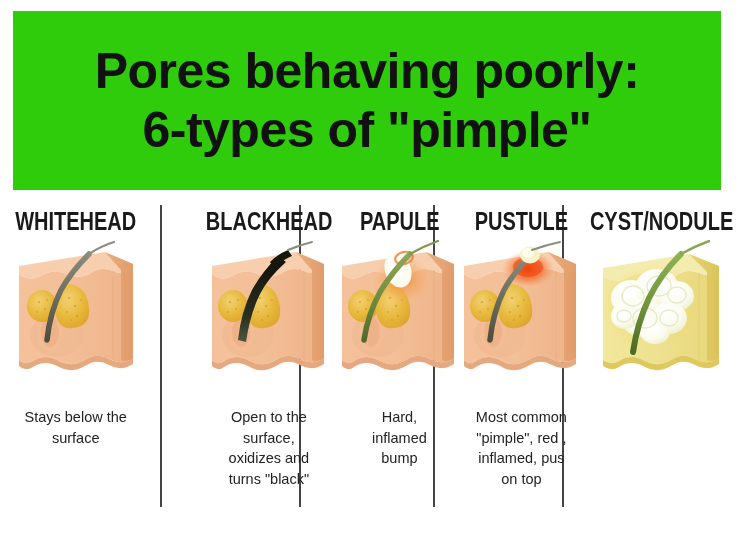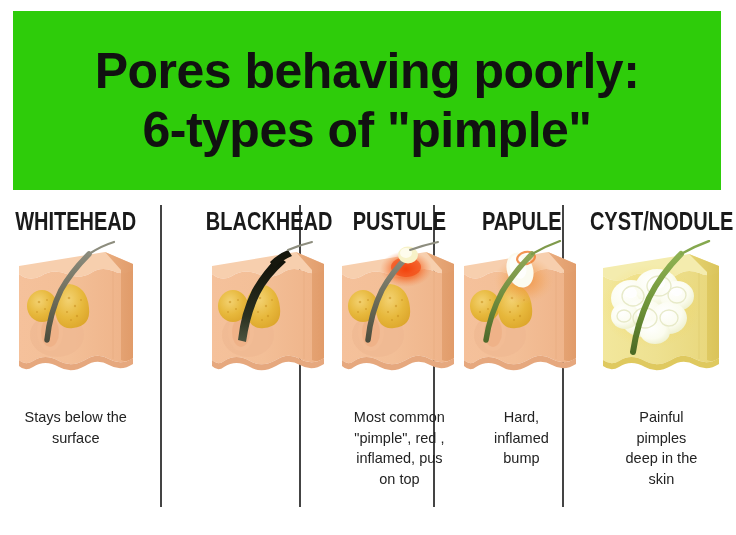--- a/index.html
+++ b/index.html
@@ -243,20 +243,87 @@
             <circle cx="54" cy="80" r="1"></circle>
               <circle cx="64" cy="60" r="1"></circle>
           </g>
 
           <path d="M30,100 Q33,72 44,50 Q54,32 70,16 L78,22 Q60,38 52,54 Q42,74 38,102 Z" fill="url(#b-plug)"></path>
           <path d="M62,22 Q70,14 80,10 L84,16 Q74,20 66,28 Z" fill="#16170d"></path>
           <path d="M80,10 Q92,5 104,2" stroke="#8d8d7e" stroke-width="2" fill="none" stroke-linecap="round"></path>
           <path d="M4,120 Q10,126 16,121 Q28,113 42,121 Q54,128 68,120 Q80,112 92,119 Q104,126 116,118 L116,124 Q104,132 92,125 Q80,118 68,126 Q54,134 42,127 Q28,119 16,127 Q10,132 4,126 Z" fill="#e6a87e"></path>
         </svg>
       </div>
+      <div class="caption cap-w2">Open to the surface, oxidizes and turns "black"</div>
+    </div>
+
+    <div class="col col-w4">
+      <div class="col-title">PAPULE</div>
+      <div class="figure-wrap">
+        <svg width="122" height="150" viewBox="0 0 122 150">
+          <defs>
+            <linearGradient id="pa-front" x1="0" y1="0" x2="1" y2="0">
+              <stop offset="0%" stop-color="#f5c19b"></stop>
+              <stop offset="45%" stop-color="#f3bf97"></stop>
+              <stop offset="100%" stop-color="#eeb288"></stop>
+            </linearGradient>
+            <linearGradient id="pa-side" x1="0" y1="0" x2="1" y2="0">
+              <stop offset="0%" stop-color="#e9ab7c"></stop>
+              <stop offset="100%" stop-color="#e09a68"></stop>
+            </linearGradient>
+            <radialGradient id="pa-seb" cx="40%" cy="35%" r="70%">
+              <stop offset="0%" stop-color="#f3d272"></stop>
+              <stop offset="60%" stop-color="#e7b83c"></stop>
+              <stop offset="100%" stop-color="#dda72c"></stop>
+            </radialGradient>
+            <radialGradient id="pa-orange" cx="50%" cy="50%" r="50%">
+              <stop offset="0%" stop-color="#f0892f" stop-opacity="0.85"></stop>
+              <stop offset="60%" stop-color="#f2a258" stop-opacity="0.45"></stop>
+              <stop offset="100%" stop-color="#f3b57a" stop-opacity="0"></stop>
+            </radialGradient>
+            <linearGradient id="pa-hairg" x1="0" y1="0" x2="0" y2="1">
+              <stop offset="0%" stop-color="#8fa858"></stop>
+              <stop offset="55%" stop-color="#6d8a3c"></stop>
+              <stop offset="100%" stop-color="#4f6a2b"></stop>
+            </linearGradient>
+          </defs>
+          <path d="M4,26 L88,12 L116,24 L116,30 Q106,36 96,31 Q84,26 74,33 Q62,40 50,34 Q36,28 24,36 Q14,42 4,34 Z" fill="#f7cfae"></path>
+          <path d="M4,34 Q14,42 24,36 Q36,28 50,34 Q62,40 74,33 Q84,26 96,31 Q106,36 116,30 L116,118 Q104,126 92,119 Q80,112 68,120 Q54,128 42,121 Q28,113 16,121 Q10,126 4,120 Z" fill="url(#pa-front)"></path>
+          <path d="M88,12 L116,24 L116,118 Q110,123 104,120 L104,30 Z" fill="url(#pa-side)" opacity="0.95"></path>
+          <path d="M96,31 L96,119" stroke="#e3a87c" stroke-width="1" fill="none" opacity="0.5"></path>
+          <ellipse cx="40" cy="95" rx="26" ry="22" fill="#efb892" opacity="0.75"></ellipse>
+          <ellipse cx="33" cy="92" rx="13" ry="19" fill="#f2bc95"></ellipse>
+          <ellipse cx="33" cy="92" rx="9" ry="15" fill="#eeb086" opacity="0.85"></ellipse>
+          <ellipse cx="25" cy="66" rx="15" ry="16" fill="url(#pa-seb)"></ellipse>
+          <path d="M52,44 Q70,46 72,68 Q74,86 56,88 Q40,90 38,70 Q37,52 52,44 Z" fill="url(#pa-seb)"></path>
+          <g fill="#c9901f" opacity="0.55">
+            <circle cx="22" cy="62" r="1.3"></circle>
+              <circle cx="28" cy="69" r="1.1"></circle>
+            <circle cx="20" cy="72" r="1"></circle>
+              <circle cx="30" cy="60" r="1"></circle>
+            <circle cx="52" cy="58" r="1.3"></circle>
+              <circle cx="58" cy="66" r="1.2"></circle>
+            <circle cx="50" cy="72" r="1.1"></circle>
+              <circle cx="60" cy="76" r="1.2"></circle>
+            <circle cx="54" cy="80" r="1"></circle>
+              <circle cx="64" cy="60" r="1"></circle>
+          </g>
+
+          <ellipse cx="64" cy="40" rx="30" ry="24" fill="url(#pa-orange)"></ellipse>
+
+          <ellipse cx="60" cy="30" rx="13" ry="18" fill="#fbfbf0" transform="rotate(-18 60 30)"></ellipse>
+          <ellipse cx="58" cy="27" rx="8" ry="12" fill="#ffffff" opacity="0.8" transform="rotate(-18 58 27)"></ellipse>
+          <ellipse cx="66" cy="18" rx="9" ry="6" fill="none" stroke="#f07a2a" stroke-width="2.2" opacity="0.8" transform="rotate(-14 66 18)"></ellipse>
+
+          <path d="M26,100 Q30,74 42,52 Q54,32 72,14" stroke="url(#pa-hairg)" stroke-width="5.5" fill="none" stroke-linecap="round"></path>
+          <path d="M72,14 Q86,6 100,1" stroke="#7f9a4b" stroke-width="2.2" fill="none" stroke-linecap="round"></path>
+          <path d="M4,120 Q10,126 16,121 Q28,113 42,121 Q54,128 68,120 Q80,112 92,119 Q104,126 116,118 L116,124 Q104,132 92,125 Q80,118 68,126 Q54,134 42,127 Q28,119 16,127 Q10,132 4,126 Z" fill="#e6a87e"></path>
+        </svg>
+      </div>
+      <div class="caption cap-w4">Hard, inflamed bump</div>
     </div>
 
     <div class="col col-w3">
       <div class="col-title">PUSTULE</div>
       <div class="figure-wrap">
         <svg width="122" height="150" viewBox="0 0 122 150">
           <defs>
             <linearGradient id="p-front" x1="0" y1="0" x2="1" y2="0">
               <stop offset="0%" stop-color="#f5c19b"></stop>
               <stop offset="45%" stop-color="#f3bf97"></stop>
@@ -310,86 +377,20 @@
 
           <ellipse cx="70" cy="15" rx="10" ry="8.5" fill="#f7f2c8"></ellipse>
           <ellipse cx="68" cy="13" rx="6" ry="5" fill="#fefcec"></ellipse>
           <path d="M72,10 Q86,5 100,2" stroke="#8d8d7e" stroke-width="2" fill="none" stroke-linecap="round"></path>
           <path d="M4,120 Q10,126 16,121 Q28,113 42,121 Q54,128 68,120 Q80,112 92,119 Q104,126 116,118 L116,124 Q104,132 92,125 Q80,118 68,126 Q54,134 42,127 Q28,119 16,127 Q10,132 4,126 Z" fill="#e6a87e"></path>
         </svg>
       </div>
       <div class="caption cap-w3">Most common "pimple",  red , inflamed, pus on top</div>
     </div>
 
-    <div class="col col-w4">
-      <div class="col-title">PAPULE</div>
-      <div class="figure-wrap">
-        <svg width="122" height="150" viewBox="0 0 122 150">
-          <defs>
-            <linearGradient id="pa-front" x1="0" y1="0" x2="1" y2="0">
-              <stop offset="0%" stop-color="#f5c19b"></stop>
-              <stop offset="45%" stop-color="#f3bf97"></stop>
-              <stop offset="100%" stop-color="#eeb288"></stop>
-            </linearGradient>
-            <linearGradient id="pa-side" x1="0" y1="0" x2="1" y2="0">
-              <stop offset="0%" stop-color="#e9ab7c"></stop>
-              <stop offset="100%" stop-color="#e09a68"></stop>
-            </linearGradient>
-            <radialGradient id="pa-seb" cx="40%" cy="35%" r="70%">
-              <stop offset="0%" stop-color="#f3d272"></stop>
-              <stop offset="60%" stop-color="#e7b83c"></stop>
-              <stop offset="100%" stop-color="#dda72c"></stop>
-            </radialGradient>
-            <radialGradient id="pa-orange" cx="50%" cy="50%" r="50%">
-              <stop offset="0%" stop-color="#f0892f" stop-opacity="0.85"></stop>
-              <stop offset="60%" stop-color="#f2a258" stop-opacity="0.45"></stop>
-              <stop offset="100%" stop-color="#f3b57a" stop-opacity="0"></stop>
-            </radialGradient>
-            <linearGradient id="pa-hairg" x1="0" y1="0" x2="0" y2="1">
-              <stop offset="0%" stop-color="#8fa858"></stop>
-              <stop offset="55%" stop-color="#6d8a3c"></stop>
-              <stop offset="100%" stop-color="#4f6a2b"></stop>
-            </linearGradient>
-          </defs>
-          <path d="M4,26 L88,12 L116,24 L116,30 Q106,36 96,31 Q84,26 74,33 Q62,40 50,34 Q36,28 24,36 Q14,42 4,34 Z" fill="#f7cfae"></path>
-          <path d="M4,34 Q14,42 24,36 Q36,28 50,34 Q62,40 74,33 Q84,26 96,31 Q106,36 116,30 L116,118 Q104,126 92,119 Q80,112 68,120 Q54,128 42,121 Q28,113 16,121 Q10,126 4,120 Z" fill="url(#pa-front)"></path>
-          <path d="M88,12 L116,24 L116,118 Q110,123 104,120 L104,30 Z" fill="url(#pa-side)" opacity="0.95"></path>
-          <path d="M96,31 L96,119" stroke="#e3a87c" stroke-width="1" fill="none" opacity="0.5"></path>
-          <ellipse cx="40" cy="95" rx="26" ry="22" fill="#efb892" opacity="0.75"></ellipse>
-          <ellipse cx="33" cy="92" rx="13" ry="19" fill="#f2bc95"></ellipse>
-          <ellipse cx="33" cy="92" rx="9" ry="15" fill="#eeb086" opacity="0.85"></ellipse>
-          <ellipse cx="25" cy="66" rx="15" ry="16" fill="url(#pa-seb)"></ellipse>
-          <path d="M52,44 Q70,46 72,68 Q74,86 56,88 Q40,90 38,70 Q37,52 52,44 Z" fill="url(#pa-seb)"></path>
-          <g fill="#c9901f" opacity="0.55">
-            <circle cx="22" cy="62" r="1.3"></circle>
-              <circle cx="28" cy="69" r="1.1"></circle>
-            <circle cx="20" cy="72" r="1"></circle>
-              <circle cx="30" cy="60" r="1"></circle>
-            <circle cx="52" cy="58" r="1.3"></circle>
-              <circle cx="58" cy="66" r="1.2"></circle>
-            <circle cx="50" cy="72" r="1.1"></circle>
-              <circle cx="60" cy="76" r="1.2"></circle>
-            <circle cx="54" cy="80" r="1"></circle>
-              <circle cx="64" cy="60" r="1"></circle>
-          </g>
-
-          <ellipse cx="64" cy="40" rx="30" ry="24" fill="url(#pa-orange)"></ellipse>
-
-          <ellipse cx="60" cy="30" rx="13" ry="18" fill="#fbfbf0" transform="rotate(-18 60 30)"></ellipse>
-          <ellipse cx="58" cy="27" rx="8" ry="12" fill="#ffffff" opacity="0.8" transform="rotate(-18 58 27)"></ellipse>
-          <ellipse cx="66" cy="18" rx="9" ry="6" fill="none" stroke="#f07a2a" stroke-width="2.2" opacity="0.8" transform="rotate(-14 66 18)"></ellipse>
-
-          <path d="M26,100 Q30,74 42,52 Q54,32 72,14" stroke="url(#pa-hairg)" stroke-width="5.5" fill="none" stroke-linecap="round"></path>
-          <path d="M72,14 Q86,6 100,1" stroke="#7f9a4b" stroke-width="2.2" fill="none" stroke-linecap="round"></path>
-          <path d="M4,120 Q10,126 16,121 Q28,113 42,121 Q54,128 68,120 Q80,112 92,119 Q104,126 116,118 L116,124 Q104,132 92,125 Q80,118 68,126 Q54,134 42,127 Q28,119 16,127 Q10,132 4,126 Z" fill="#e6a87e"></path>
-        </svg>
-      </div>
-      <div class="caption cap-w4">Hard, inflamed bump</div>
-    </div>
-
     <div class="col col-w5">
       <div class="col-title">CYST/NODULE</div>
       <div class="figure-wrap">
         <svg width="128" height="150" viewBox="0 0 128 150">
           <defs>
             <linearGradient id="c-front" x1="0" y1="0" x2="1" y2="0">
               <stop offset="0%" stop-color="#f2e79c"></stop>
               <stop offset="45%" stop-color="#eee191"></stop>
               <stop offset="100%" stop-color="#e8d679"></stop>
             </linearGradient>
@@ -441,17 +442,16 @@
             <ellipse cx="61" cy="43" rx="7" ry="5.5"></ellipse>
             <ellipse cx="80" cy="52" rx="5" ry="4"></ellipse>
             <ellipse cx="46" cy="74" rx="6.5" ry="5"></ellipse>
           </g>
 
           <path d="M36,112 Q40,84 52,58 Q64,34 84,14" stroke="url(#c-hairg)" stroke-width="6" fill="none" stroke-linecap="round"></path>
           <path d="M84,14 Q98,6 112,1" stroke="#85a84e" stroke-width="2.4" fill="none" stroke-linecap="round"></path>
           <path d="M6,120 Q14,126 22,121 Q34,113 48,121 Q60,128 74,120 Q86,112 98,119 Q110,126 122,118 L122,124 Q110,132 98,125 Q86,118 74,126 Q60,134 48,127 Q34,119 22,127 Q14,132 6,126 Z" fill="#dfc95f"></path>
         </svg>
       </div>
-      <div class="caption cap-w5">Painful pimples deep in the skin</div>
     </div>
 
   </div>
 </div>
 
 </body></html>

